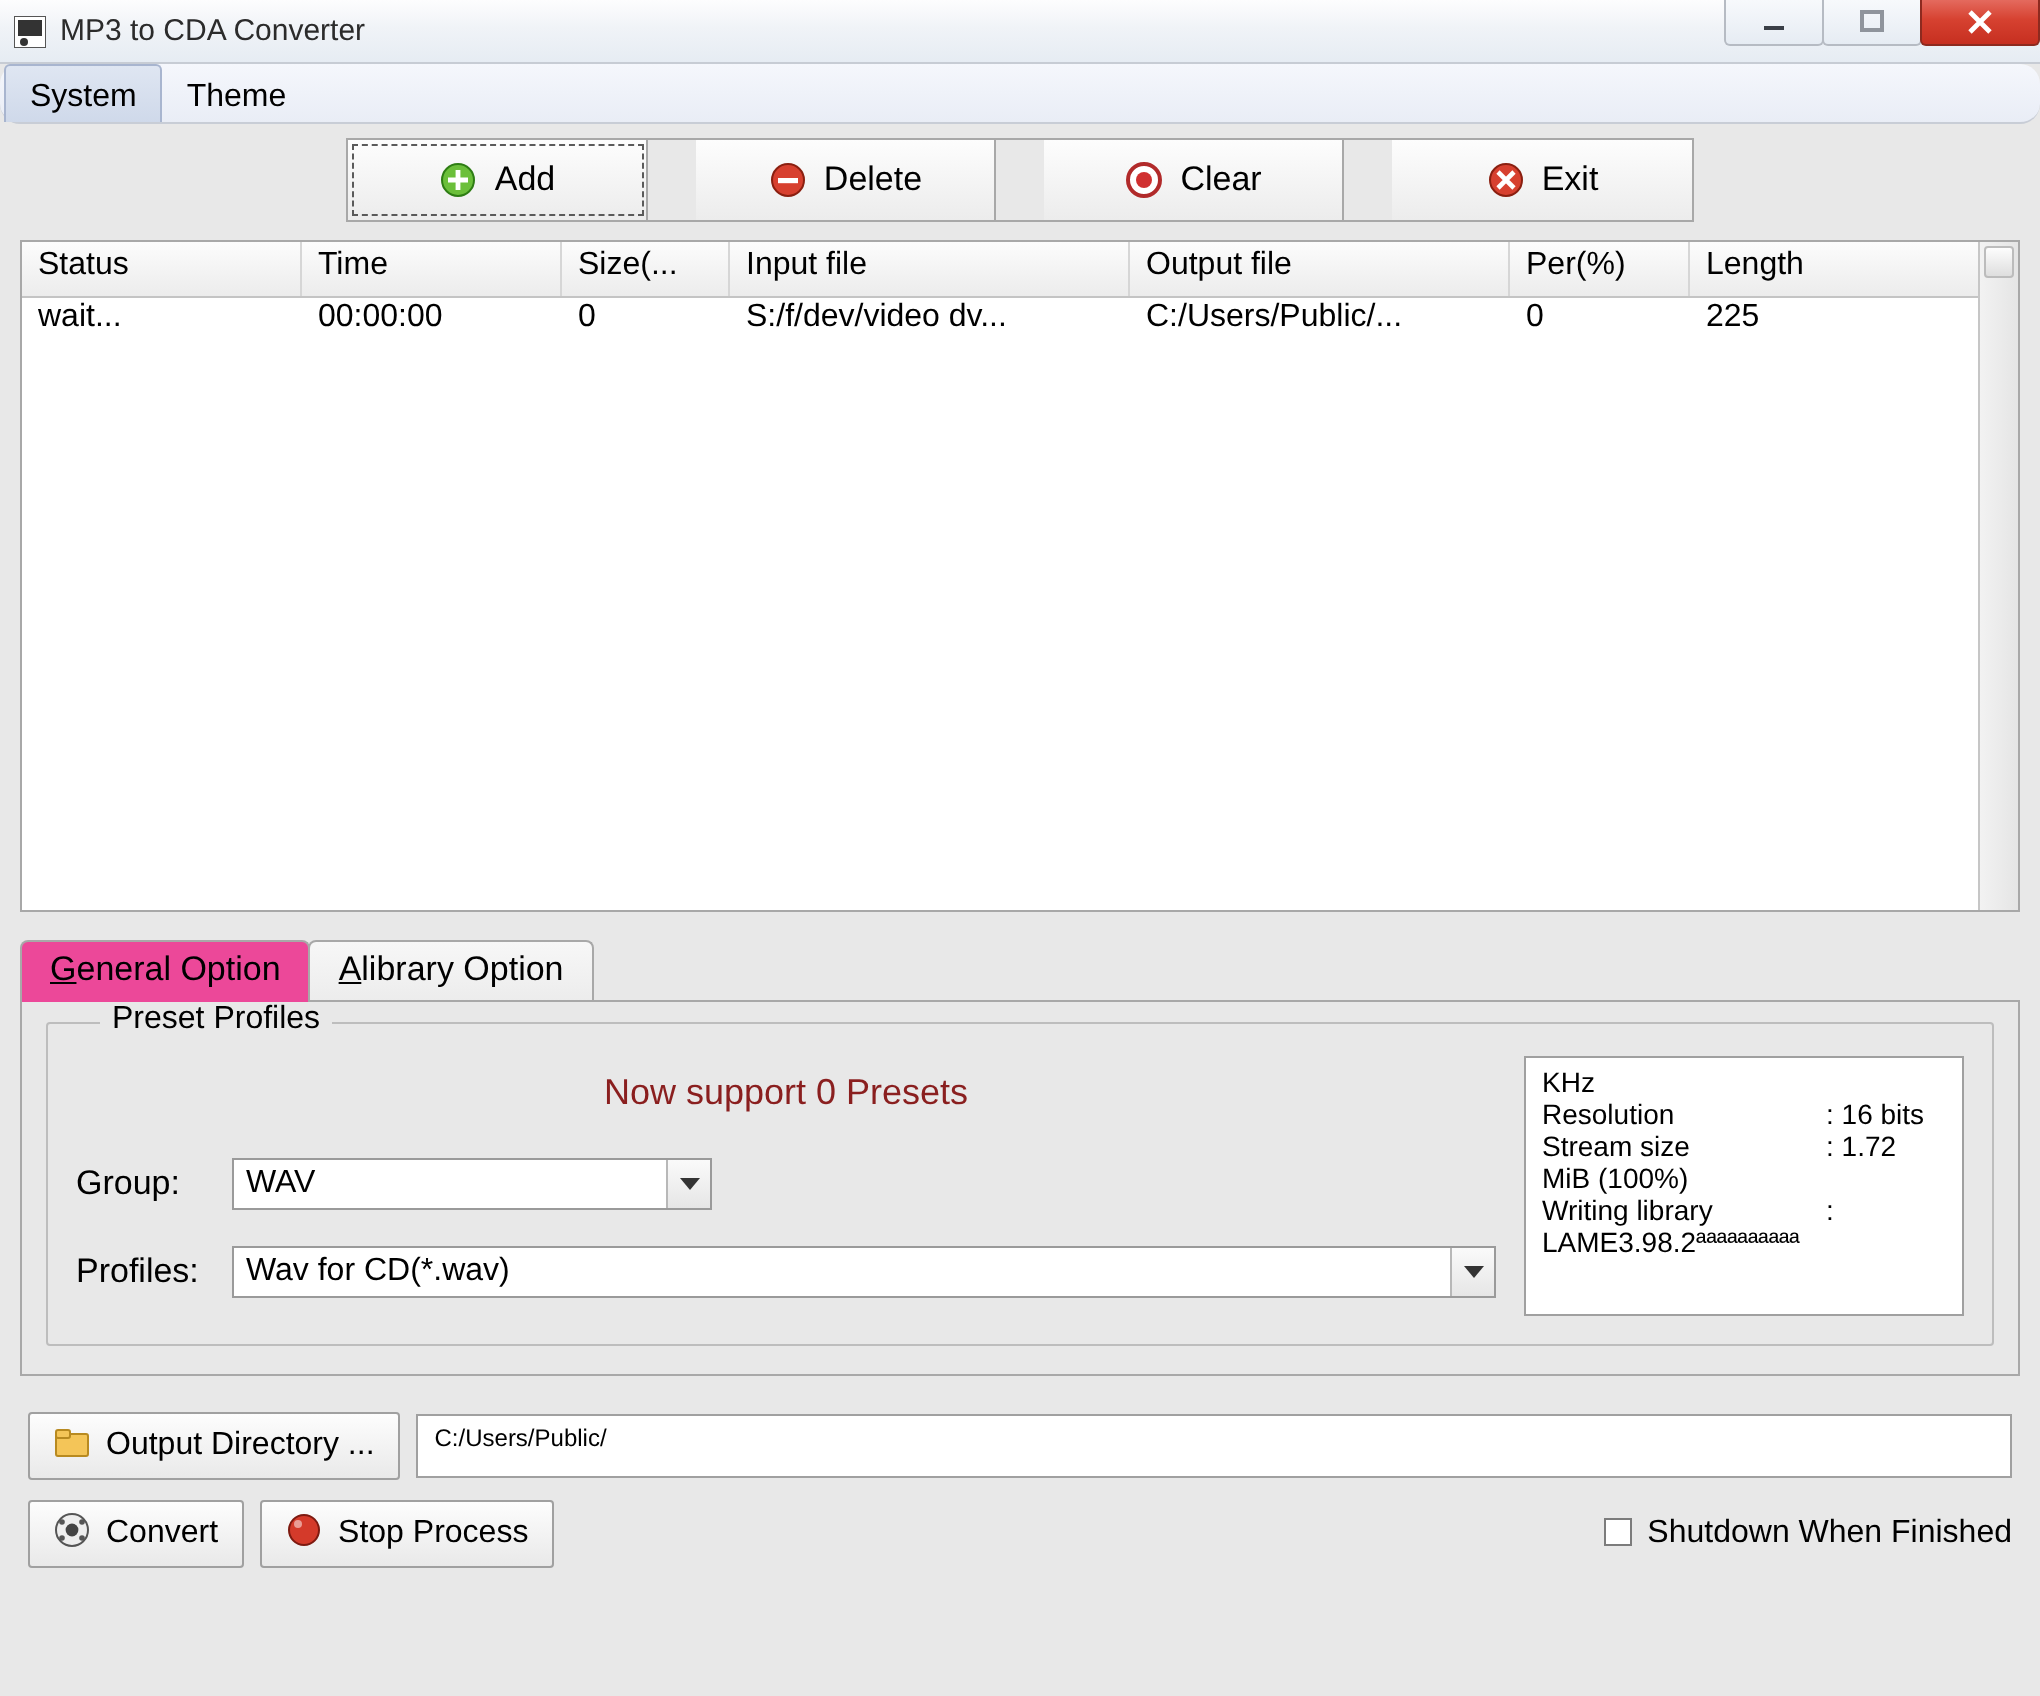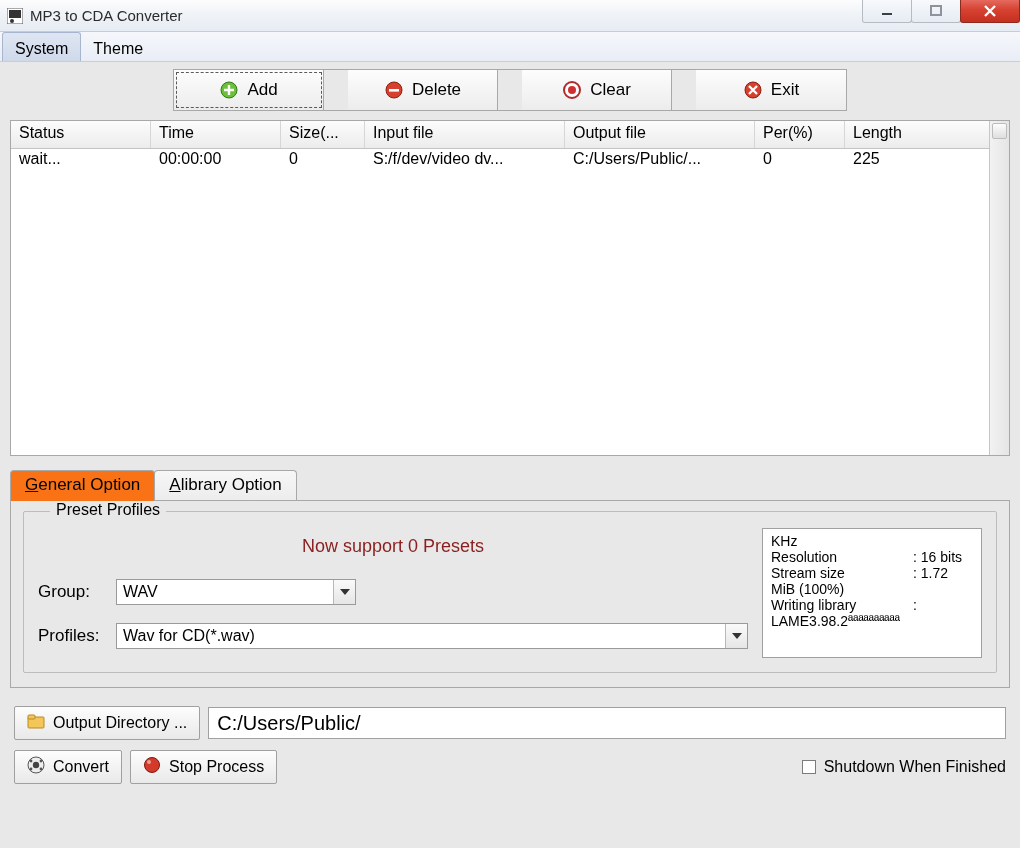--- a/index.html
+++ b/index.html
@@ -45,20 +45,21 @@
   .win-btn svg { display:block; }
 
   
   .menubar {
     height: 30px;
     background: linear-gradient(#f5f7fc, #e9edf6);
     border-bottom: 1px solid #c8cdd6;
     display:flex; align-items:stretch;
     padding-left:2px;
     font-size:16px;
+    border-radius:10px;
   }
   .menu-item {
     padding: 4px 12px 0 12px;
     color:#000;
     display:flex; align-items:center;
   }
   .menu-item.active {
     background: linear-gradient(#dfe6f2, #cfd9ea);
     border:1px solid #a8b5cf; border-bottom:none;
     border-radius:3px 3px 0 0;
@@ -106,21 +107,21 @@
 
   
   .opt-tabs-row { display:flex; margin-top:14px; font-size:17px; }
   .opt-tab {
     padding:4px 14px 6px 14px;
     background: linear-gradient(#f7f7f7,#ececec);
     border:1px solid #a8a8a8; border-bottom:none;
     border-radius:4px 4px 0 0;
     margin-right:-1px;
   }
-  .opt-tab.active { background:#f97316; position:relative; z-index:2; }
+  .opt-tab.active { background:#ec4899; position:relative; z-index:2; }
   .opt-tab .ul { text-decoration:underline; }
   .opt-panel {
     border:1px solid #a8a8a8;
     padding:10px 12px 14px 12px;
     background:#e8e8e8;
     margin-top:-1px;
   }
 
   
   .fieldset { border:1px solid #bdbdbd; border-radius:2px; padding:16px 14px 14px 14px; position:relative; display:flex; gap:14px;}
@@ -161,21 +162,21 @@
   .btn {
     height:34px; padding:0 12px;
     border:1px solid #a0a0a0;
     background:linear-gradient(#fdfdfd,#e9e9e9);
     display:flex; align-items:center; gap:8px;
     font-size:16px; border-radius:2px;
   }
   .text-field{
     flex:1; height:32px; margin-left:8px;
     background:#fff; border:1px solid #a0a0a0;
-    padding:4px 8px; font-size:20px;
+    padding:4px 8px; font-size:12px;
   }
   .action-row { display:flex; align-items:center; padding:6px 4px 4px 4px; }
   .spacer{flex:1;}
   .checkbox { width:14px;height:14px;border:1px solid #7c7c7c;background:#fff;display:inline-block;margin-right:8px;vertical-align:-2px;}
 </style>
 </head>
 <body>
 
 <div class="window">
 

